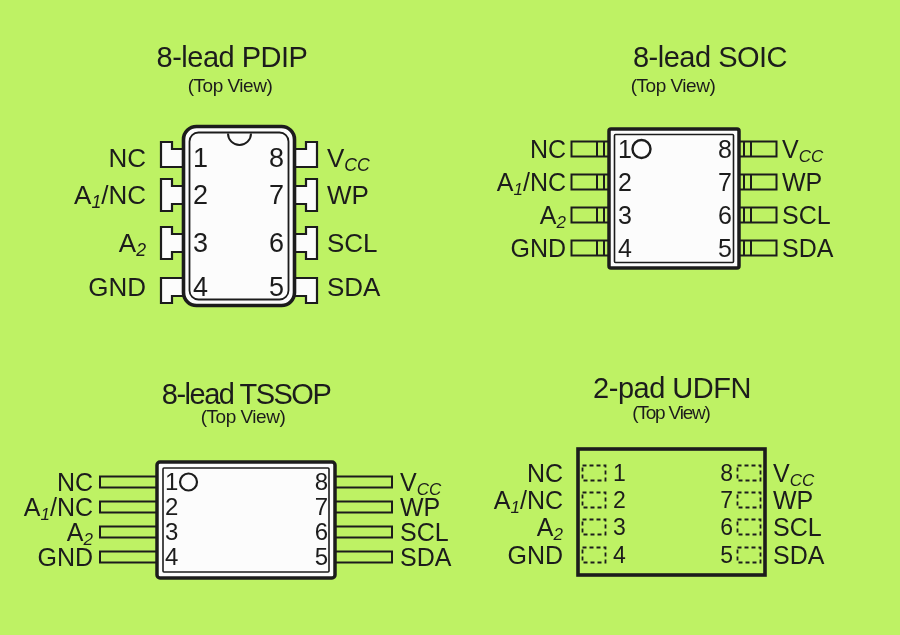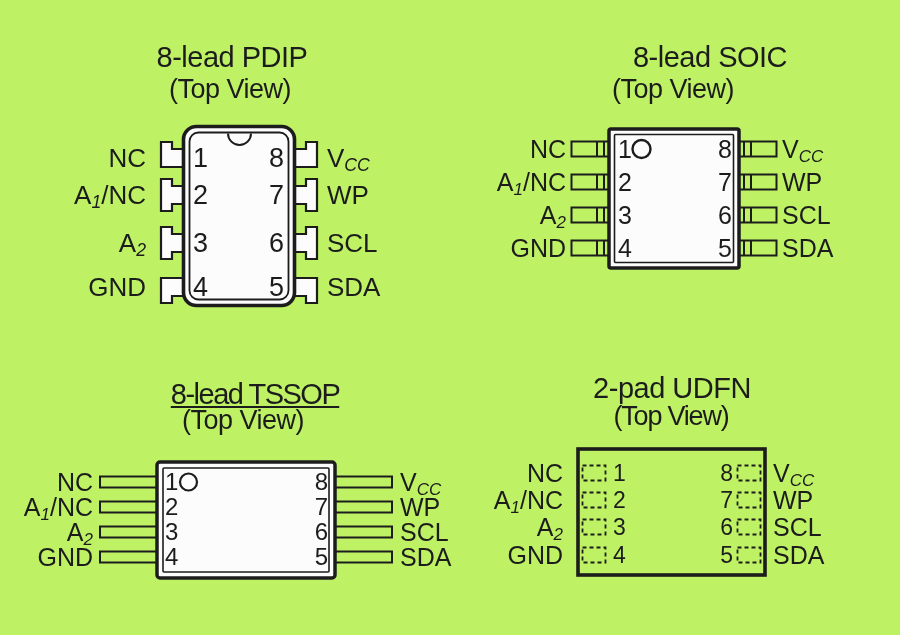--- a/index.html
+++ b/index.html
@@ -2,21 +2,21 @@
 <html><head>
 <meta charset="utf-8">
 <style>
   html,body{margin:0;padding:0;}
   .canvas{position:relative;width:900px;height:635px;background:#bef264;overflow:hidden;}
   svg{position:absolute;left:0;top:0;}
   .t{position:absolute;color:#1c1c1c;font-family:"Liberation Sans",sans-serif;line-height:1;white-space:nowrap;}
   .cx{transform:translateX(-50%);}
   .cy{transform:translateY(-50%);}
   .title{font-size:29px;letter-spacing:-0.5px;}
-  .sub2{font-size:27px;letter-spacing:-0.5px;}
+  .sub2{font-size:19px;letter-spacing:-0.5px;}
   sub{font-size:68%;line-height:0;position:relative;top:0.22em;vertical-align:baseline;font-style:italic;}
 </style>
 </head>
 <body>
 
 <div class="canvas">
 
 <svg width="900" height="635" viewBox="0 0 900 635">
   <g stroke="#1c1c1c" fill="none">
     <path stroke-width="2.2" fill="#fcfcfc" d="M 184 149 H 172 V 142 H 161 V 167 H 184 Z"></path>
@@ -123,21 +123,21 @@
 <div class="t cy" style="left:782px;top:248px;font-size:25px;"><span>SDA</span><sub></sub><span></span></div>
 <div class="t cy" style="left:618px;top:149px;font-size:25px;">1</div>
 <div class="t cy" style="left:618px;top:182px;font-size:25px;">2</div>
 <div class="t cy" style="left:618px;top:215px;font-size:25px;">3</div>
 <div class="t cy" style="left:618px;top:248px;font-size:25px;">4</div>
 <div class="t cy" style="right:168px;top:149px;font-size:25px;">8</div>
 <div class="t cy" style="right:168px;top:182px;font-size:25px;">7</div>
 <div class="t cy" style="right:168px;top:215px;font-size:25px;">6</div>
 <div class="t cy" style="right:168px;top:248px;font-size:25px;">5</div>
 
-<div class="t title cx" style="left:255px;top:380px;letter-spacing:-1.5px;text-decoration:underline;">8-lead TSSOP</div>
+<div class="t title cx" style="left:246px;top:380px;letter-spacing:-1.5px;">8-lead TSSOP</div>
 <div class="t sub2 cx" style="left:243px;top:407px;">(Top View)</div>
 <div class="t cy" style="right:807px;top:482px;font-size:25px;"><span>NC</span><sub></sub><span></span></div>
 <div class="t cy" style="right:807px;top:507px;font-size:25px;"><span>A</span><sub>1</sub><span>/NC</span></div>
 <div class="t cy" style="right:807px;top:532px;font-size:25px;"><span>A</span><sub>2</sub><span></span></div>
 <div class="t cy" style="right:807px;top:557px;font-size:25px;"><span>GND</span><sub></sub><span></span></div>
 <div class="t cy" style="left:400px;top:482px;font-size:25px;"><span>V</span><sub>CC</sub><span></span></div>
 <div class="t cy" style="left:400px;top:507px;font-size:25px;"><span>WP</span><sub></sub><span></span></div>
 <div class="t cy" style="left:400px;top:532px;font-size:25px;"><span>SCL</span><sub></sub><span></span></div>
 <div class="t cy" style="left:400px;top:557px;font-size:25px;"><span>SDA</span><sub></sub><span></span></div>
 <div class="t cy" style="left:165px;top:482px;font-size:24px;">1</div>

